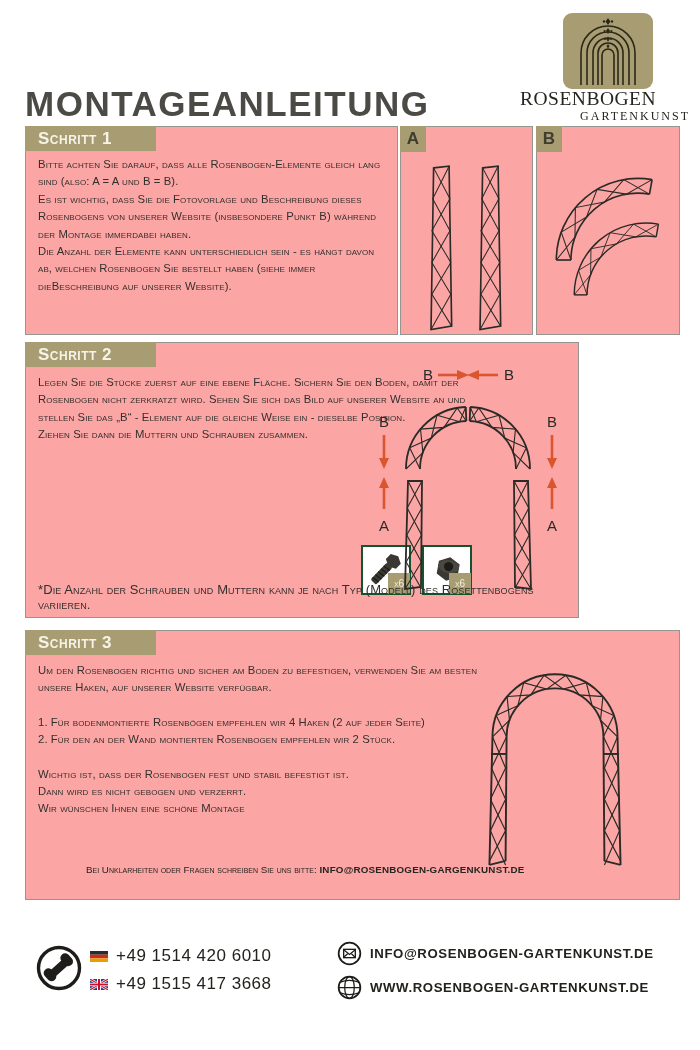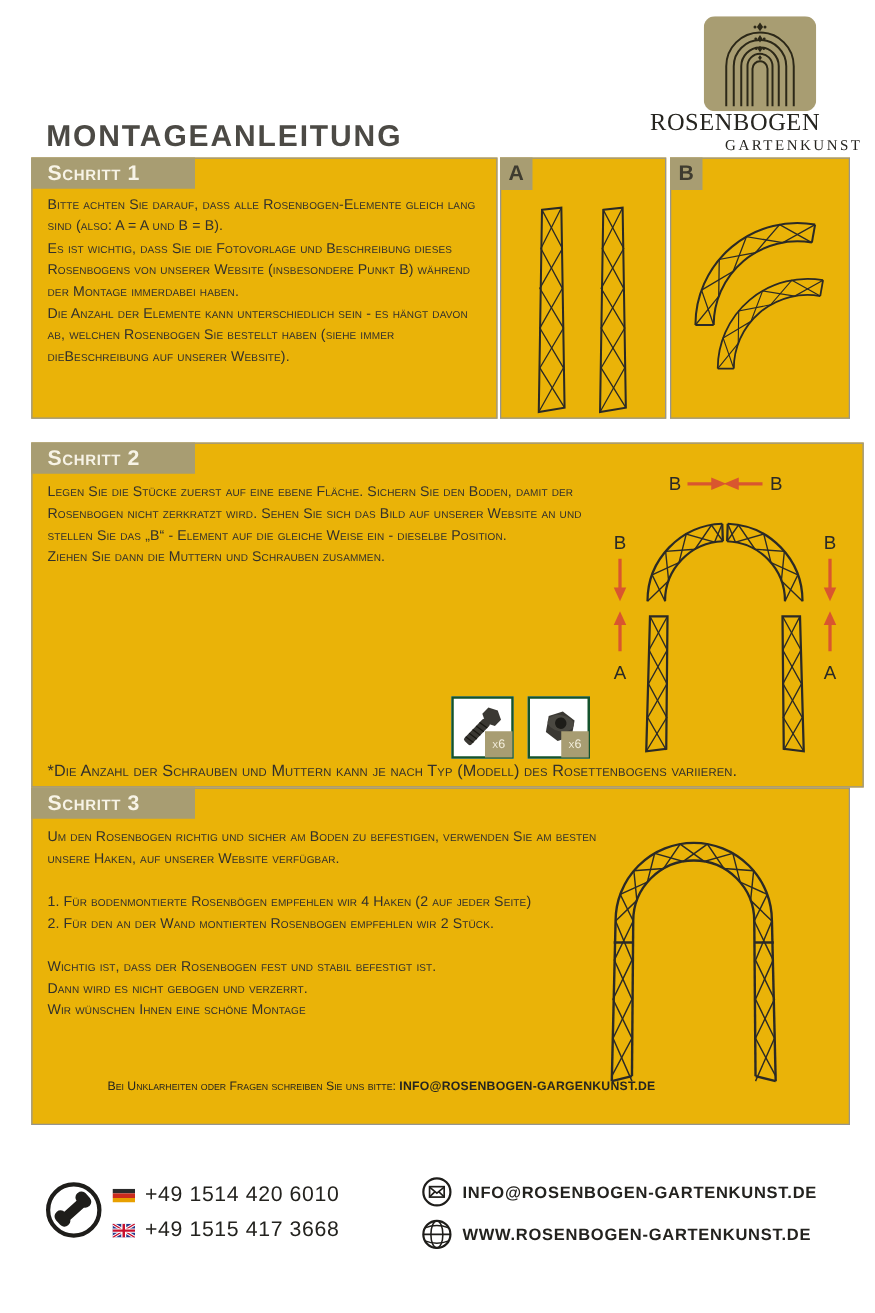--- a/index.html
+++ b/index.html
@@ -7,25 +7,25 @@
         font-family:"Liberation Sans",sans-serif;color:#2f2d29;}
 
   
   .logo-mark{position:absolute;left:563px;top:13px;}
   .brand-name{position:absolute;left:520px;top:88px;width:170px;text-align:left;
         font-family:"Liberation Serif",serif;font-size:19.5px;letter-spacing:.5px;color:#262520;}
   .brand-sub{position:absolute;left:520px;top:109px;width:170px;text-align:right;
         font-family:"Liberation Serif",serif;font-size:12px;letter-spacing:2px;color:#262520;}
 
   
-  .title{position:absolute;left:25px;top:84px;margin:12px;font-size:24px;font-weight:bold;
+  .title{position:absolute;left:25px;top:84px;margin:0;font-size:35px;font-weight:bold;
         letter-spacing:1.5px;color:#4c4a45;}
 
   
-  .box{position:absolute;border:1px solid #97958f;background:#eab308;box-sizing:border-box;}
+  .box{position:absolute;border:1px solid #97958f;background:#fca5a5;box-sizing:border-box;}
   .bar{position:absolute;top:-1px;left:-1px;width:131px;height:25px;background:#a89d72;
         color:#f7f3e6;font-variant:small-caps;font-size:17px;font-weight:bold;line-height:25px;
         padding-left:13px;letter-spacing:.5px;box-sizing:border-box;}
   .panel-label{position:absolute;top:-1px;left:-1px;width:26px;height:26px;background:#a89d72;
         color:#3f3c30;font-size:17px;font-weight:bold;display:flex;align-items:center;
         justify-content:center;}
 
   .step-body{position:absolute;}
   .step-body p{margin:0;font-variant:small-caps;font-size:11.3px;line-height:17.4px;
         letter-spacing:.1px;color:#32302c;}
@@ -143,21 +143,21 @@
           <g stroke-width="1.2">
             <path d="M10,120 L31.7,93.3 L32.2,58.9 L66,52.5 L88.5,26.4 L118.5,43.2"></path>
             <path d="M27,120 L15.7,87.5 L45.2,69.9 L57.5,37.7 L91.5,43.2 L121.5,26.4"></path>
           </g>
         </g>
         <use href="#curved-piece" transform="translate(22,55) scale(0.88)"></use>
       </svg>
     </div>
   </section>
 
-  <section class="box" style="left:25px;top:342px;width:666px;height:276px;margin-top:12px;">
+  <section class="box" style="left:25px;top:342px;width:554px;height:276px;">
     <div class="bar">Schritt 2</div>
     <div class="step-body" id="step2-body">
       <p>Legen Sie die Stücke zuerst auf eine ebene Fläche. Sichern Sie den Boden, damit der Rosenbogen nicht zerkratzt wird. Sehen Sie sich das Bild auf unserer Website an und stellen Sie das „B“ - Element auf die gleiche Weise ein - dieselbe Position.</p>
       <p>Ziehen Sie dann die Muttern und Schrauben zusammen.</p>
     </div>
 
     <div class="hw-box" id="hw-bolt">
       <svg width="42" height="42" viewBox="0 0 42 42" style="position:absolute;left:1px;top:2px;">
         <g transform="rotate(44 21 21)">
           <polygon points="21,2 28,5.5 28,12.5 21,16 14,12.5 14,5.5" fill="#3a3833"></polygon>

